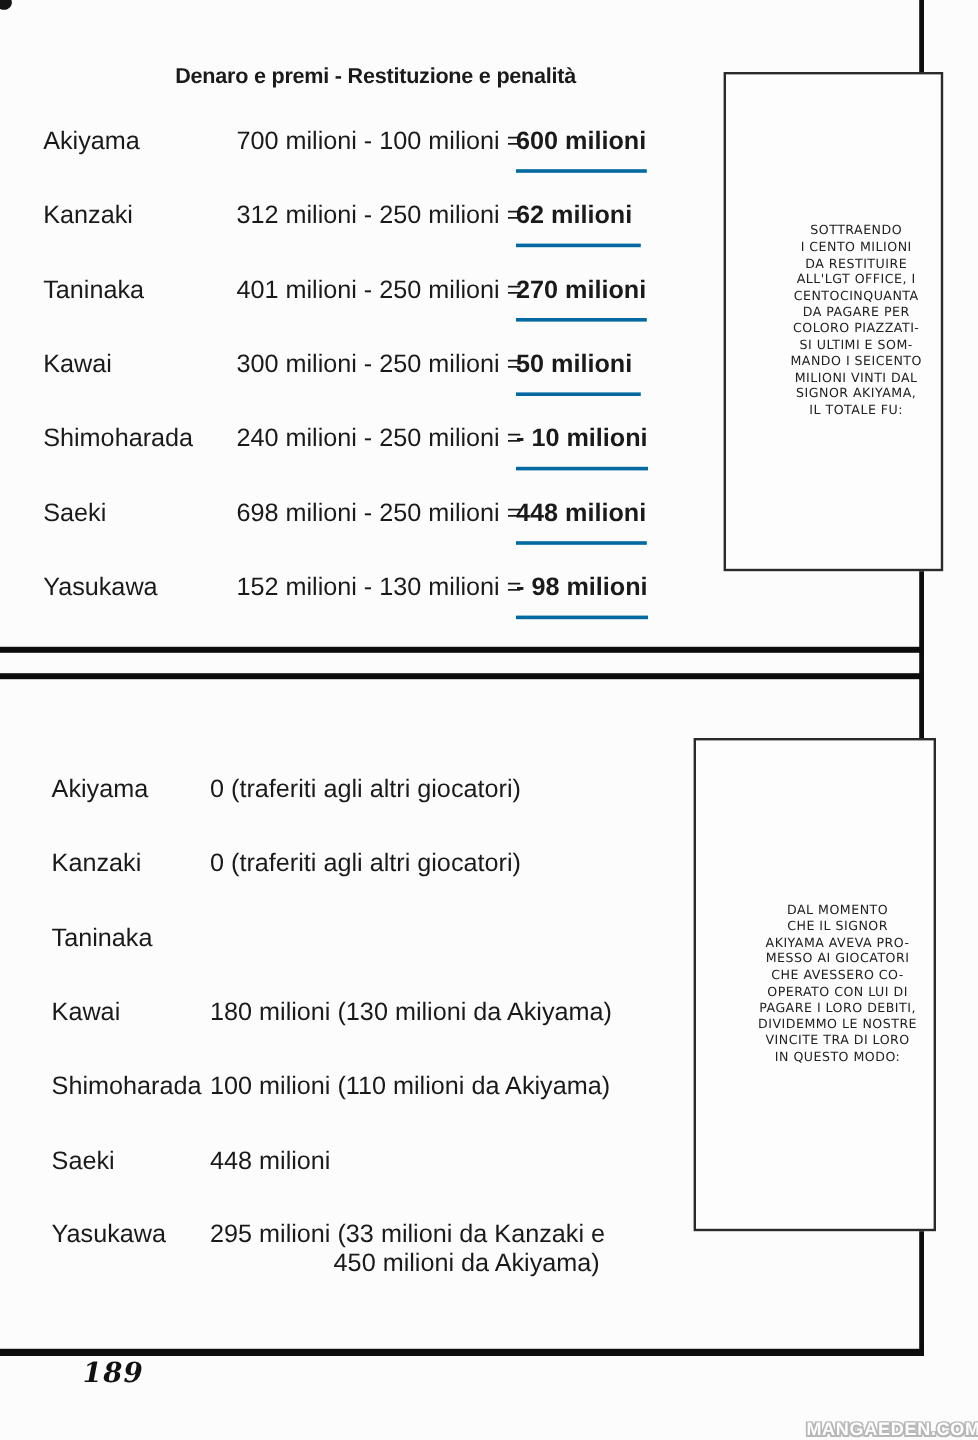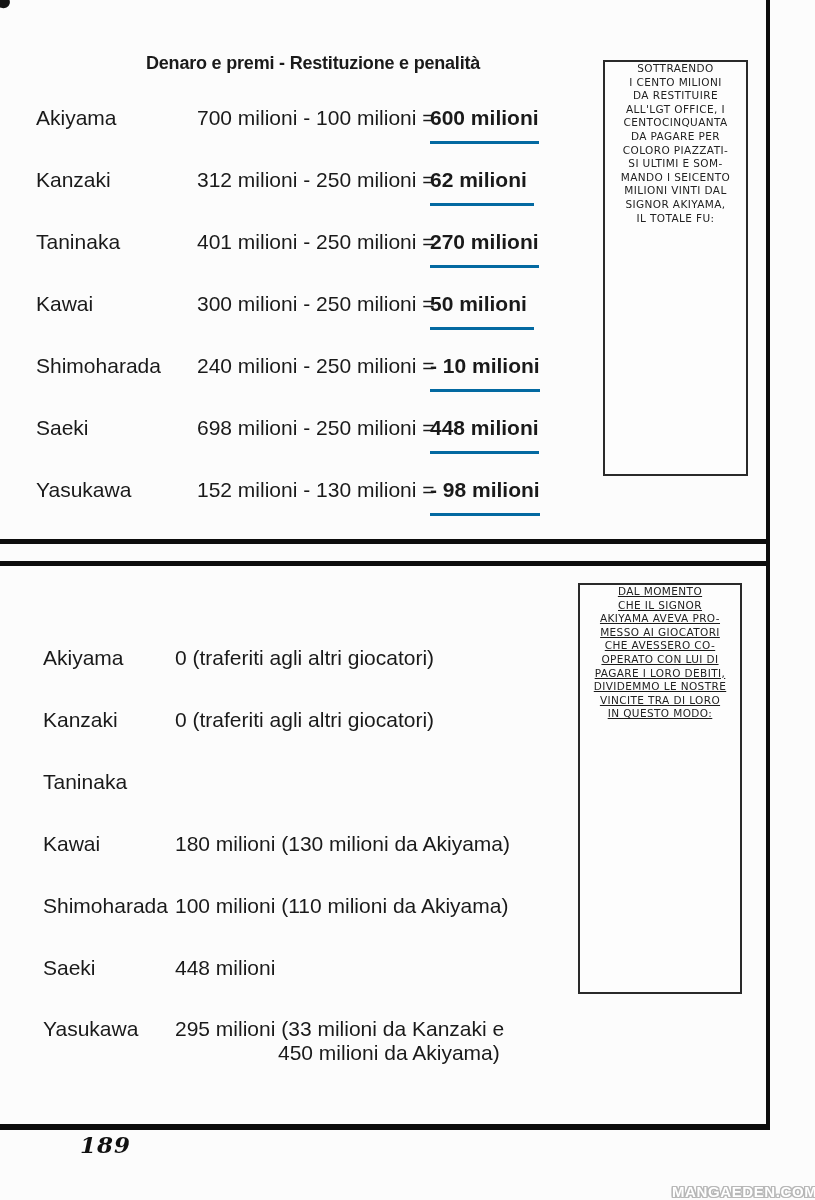--- a/index.html
+++ b/index.html
@@ -24,28 +24,28 @@
   .p1formula{position:absolute;left:197px;top:0;white-space:nowrap;}
   .p1result{position:absolute;left:430px;top:0;min-width:104px;padding-bottom:11px;
     border-bottom:3px solid #0369a1;white-space:nowrap;font-weight:bold;}
   
   .p2row{position:absolute;left:0;width:640px;height:56px;font-size:21px;}
   .p2name{position:absolute;left:43px;top:0;white-space:nowrap;}
   .p2value{position:absolute;left:175px;top:0;white-space:nowrap;}
   .p2value2{position:absolute;left:278px;top:24px;white-space:nowrap;}
   
   .notebox{position:absolute;background:#fdfdfd;border:2px solid #2a2a2a;
-    display:flex;align-items:flex-start;justify-content:center;}
+    display:flex;align-items:center;justify-content:center;padding-left:38px;}
   .notebox.n1{left:603px;top:60px;width:141px;height:412px;}
-  .notebox.n2{left:578px;top:583px;width:160px;height:407px;text-decoration:underline;}
+  .notebox.n2{left:578px;top:615px;width:160px;height:407px;}
   .note-text{white-space:pre-line;text-align:center;
     font-family:"DejaVu Sans",sans-serif;font-size:10.5px;line-height:13.6px;
     letter-spacing:0.4px;color:#222;}
   
-  .page-number{position:absolute;left:80px;top:1131px;
+  .page-number{position:absolute;left:69px;top:1131px;
     font-family:"DejaVu Serif",serif;font-style:italic;font-weight:bold;
     font-size:23px;letter-spacing:1px;color:#111;}
   .watermark{position:absolute;left:672px;top:1183px;
     font-size:15px;font-weight:bold;letter-spacing:0.6px;color:#ffffff;
     text-shadow:-1.3px -1.3px 0 #b8b8b8, 1.3px -1.3px 0 #b8b8b8,
                 -1.3px 1.3px 0 #b8b8b8, 1.3px 1.3px 0 #b8b8b8,
                  0 -1.3px 0 #b8b8b8, 0 1.3px 0 #b8b8b8,
                 -1.3px 0 0 #b8b8b8, 1.3px 0 0 #b8b8b8;}
 </style>
 </head>

